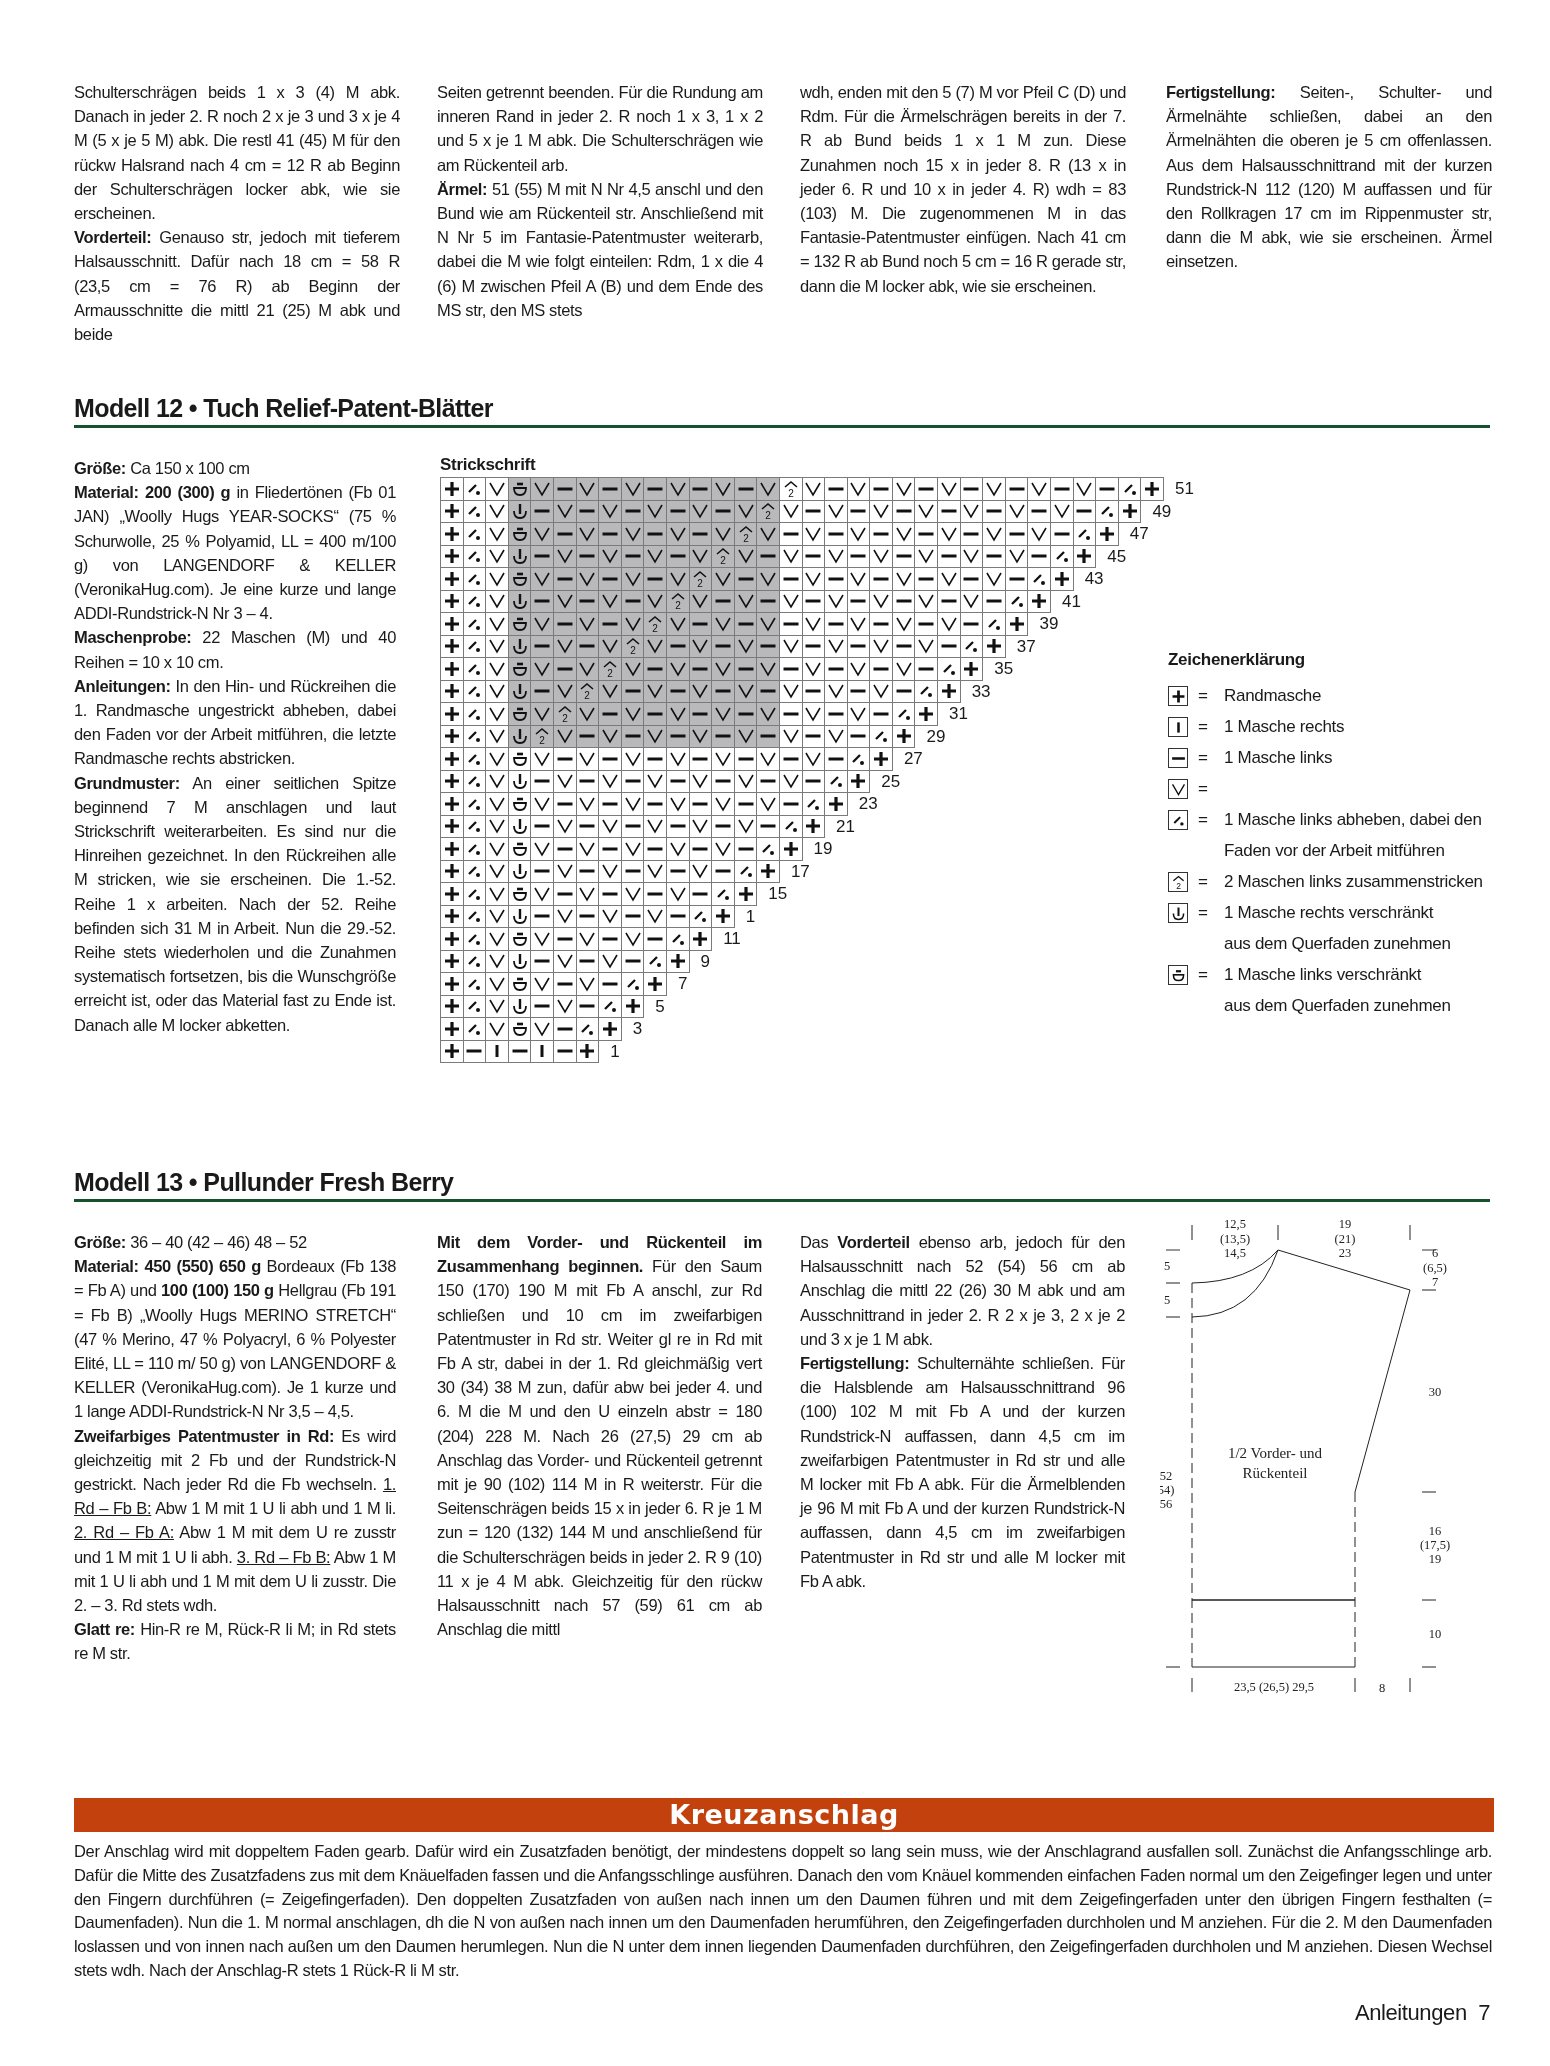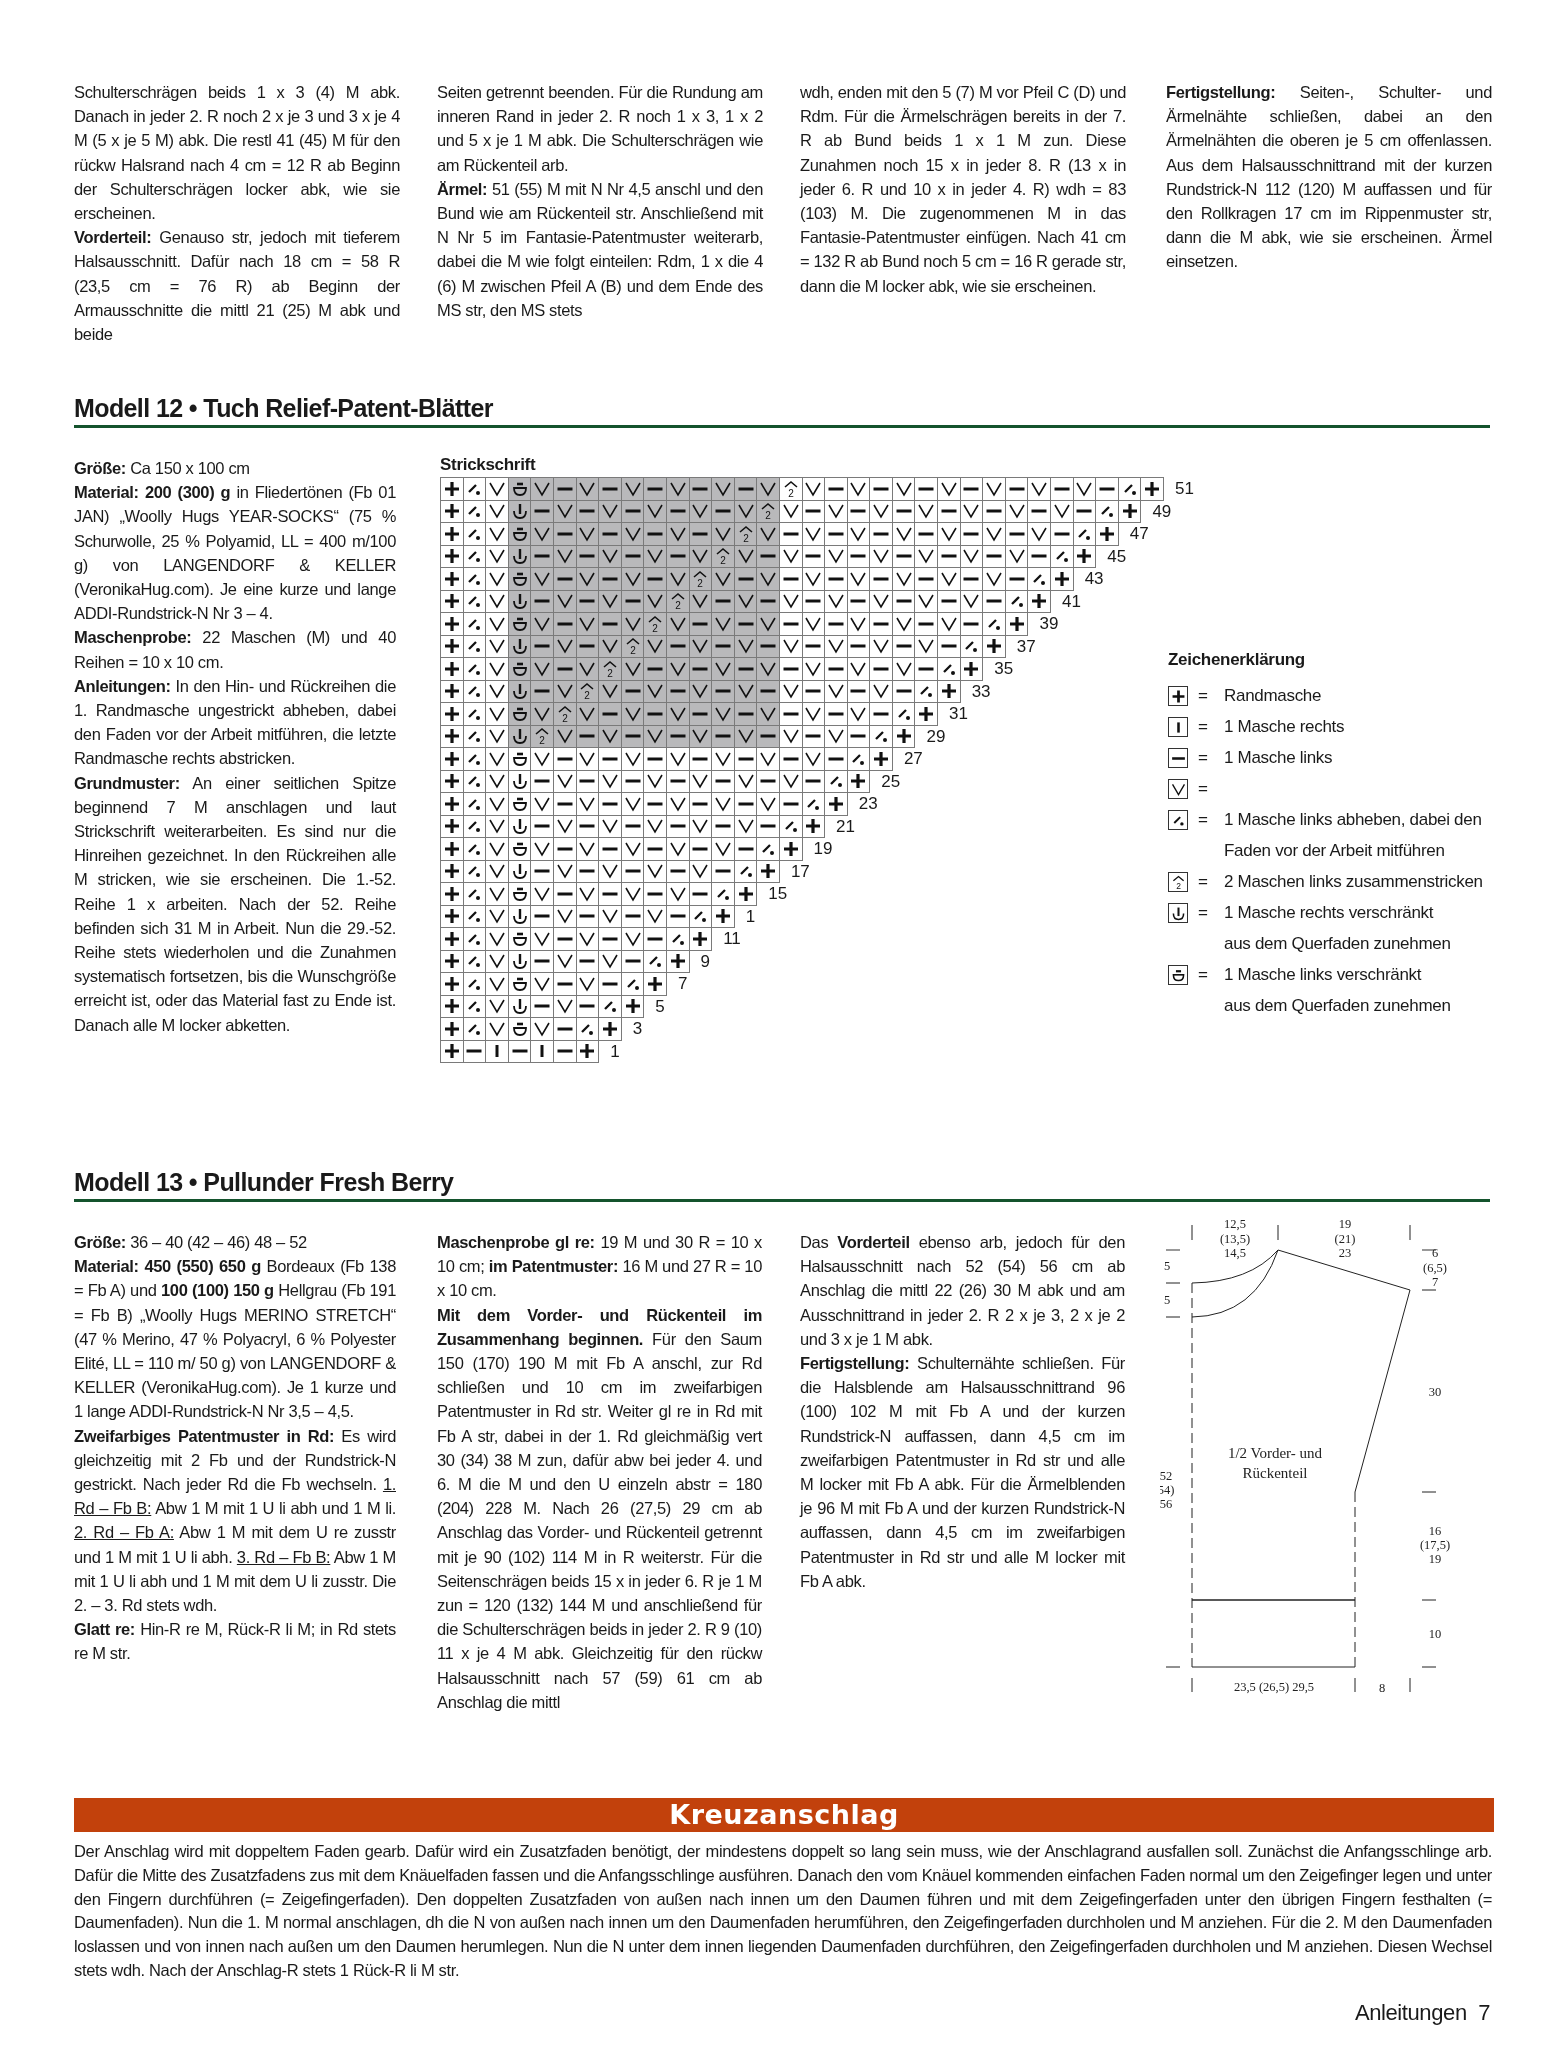--- a/index.html
+++ b/index.html
@@ -2877,21 +2877,20 @@
 <div class="section-title" style="top:1168px;">Modell 13 • Pullunder Fresh Berry</div>
 
 <div class="col txt just" style="left:74px; top:1230px; width:322px;">
   <p><b>Größe:</b><span> 36 – 40 (42 – 46) 48 – 52</span></p>
   <p><b>Material: 450 (550) 650 g</b><span> Bordeaux (Fb 138 = Fb A) und </span><b>100 (100) 150 g</b><span> Hellgrau (Fb 191 = Fb B) „Woolly Hugs MERINO STRETCH“ (47 % Merino, 47 % Polyacryl, 6 % Polyester Elité, LL = 110 m/ 50 g) von LANGENDORF &amp; KELLER (VeronikaHug.com). Je 1 kurze und 1 lange ADDI-Rundstrick-N Nr 3,5 – 4,5.</span></p>
   <p><b>Zweifarbiges Patentmuster in Rd:</b><span> Es wird gleichzeitig mit 2 Fb und der Rundstrick-N gestrickt. Nach jeder Rd die Fb wechseln. </span><u>1. Rd – Fb B:</u><span> Abw 1 M mit 1 U li abh und 1 M li. </span><u>2. Rd – Fb A:</u><span> Abw 1 M mit dem U re zusstr und 1 M mit 1 U li abh. </span><u>3. Rd – Fb B:</u><span> Abw 1 M mit 1 U li abh und 1 M mit dem U li zusstr. Die 2. – 3. Rd stets wdh.</span></p>
   <p><b>Glatt re:</b><span> Hin-R re M, Rück-R li M; in Rd stets re M str.</span></p>
 </div>
 
 <div class="col txt just" style="left:437px; top:1230px; width:325px;">
-  <p><b>Maschenprobe gl re:</b><span> 19 M und 30 R = 10 x 10 cm; </span><b>im Patentmuster:</b><span> 16 M und 27 R = 10 x 10 cm.</span></p>
   <p><b>Mit dem Vorder- und Rückenteil im Zusammenhang beginnen.</b><span> Für den Saum 150 (170) 190 M mit Fb A anschl, zur Rd schließen und 10 cm im zweifarbigen Patentmuster in Rd str. Weiter gl re in Rd mit Fb A str, dabei in der 1. Rd gleichmäßig vert 30 (34) 38 M zun, dafür abw bei jeder 4. und 6. M die M und den U einzeln abstr = 180 (204) 228 M. Nach 26 (27,5) 29 cm ab Anschlag das Vorder- und Rückenteil getrennt mit je 90 (102) 114 M in R weiterstr. Für die Seitenschrägen beids 15 x in jeder 6. R je 1 M zun = 120 (132) 144 M und anschließend für die Schulterschrägen beids in jeder 2. R 9 (10) 11 x je 4 M abk. Gleichzeitig für den rückw Halsausschnitt nach 57 (59) 61 cm ab Anschlag die mittl</span></p>
 </div>
 
 <div class="col txt just" style="left:800px; top:1230px; width:325px;">
   <p><span>Das </span><b>Vorderteil</b><span> ebenso arb, jedoch für den Halsausschnitt nach 52 (54) 56 cm ab Anschlag die mittl 22 (26) 30 M abk und am Ausschnittrand in jeder 2. R 2 x je 3, 2 x je 2 und 3 x je 1 M abk.</span></p>
   <p><b>Fertigstellung:</b><span> Schulternähte schließen. Für die Halsblende am Halsausschnittrand 96 (100) 102 M mit Fb A und der kurzen Rundstrick-N auffassen, dann 4,5 cm im zweifarbigen Patentmuster in Rd str und alle M locker mit Fb A abk. Für die Ärmelblenden je 96 M mit Fb A und der kurzen Rundstrick-N auffassen, dann 4,5 cm im zweifarbigen Patentmuster in Rd str und alle M locker mit Fb A abk.</span></p>
 </div>
 
 <svg class="schematic" viewBox="0 0 340 540">
   <g stroke="#222" stroke-width="1" fill="none">

